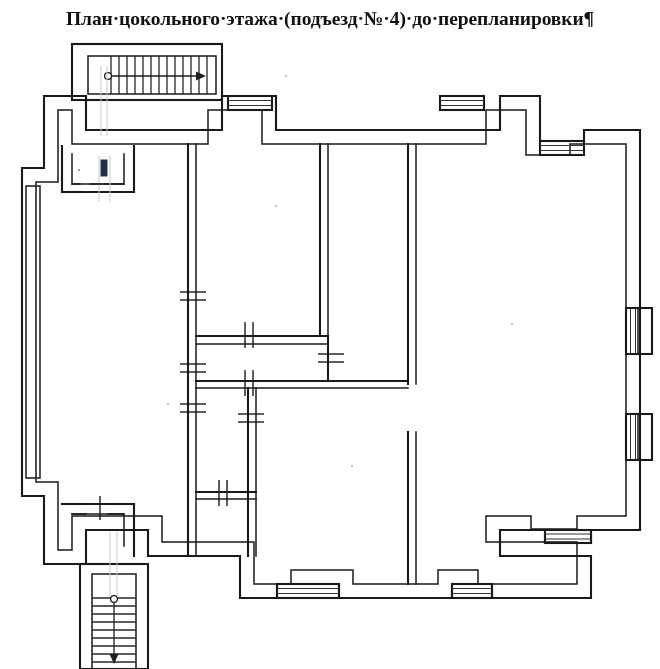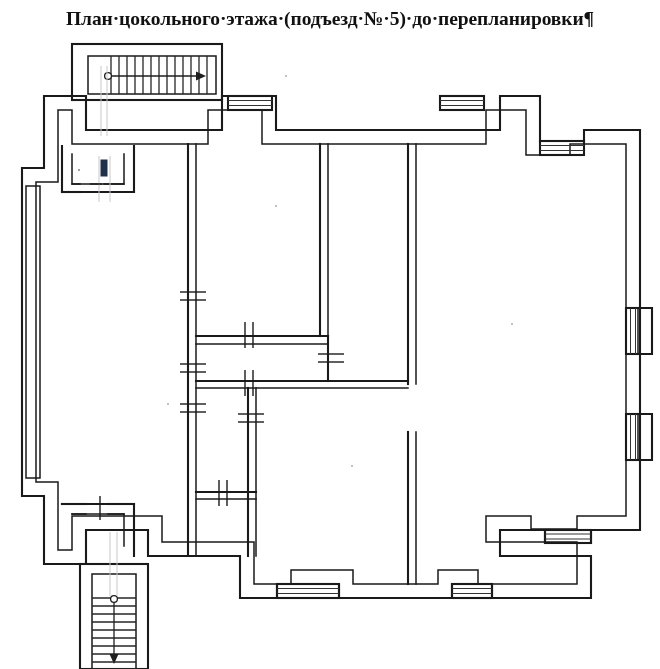--- a/index.html
+++ b/index.html
@@ -54,21 +54,21 @@
   .doormark   { fill: none; stroke: #1a1a1a; stroke-width: 1.4; stroke-linecap: butt; }
   .doorleaf   { fill: #21304a; stroke: #21304a; stroke-width: 1; }
   .ghost      { fill: none; stroke: #c9c9c9; stroke-width: 1.0; }
   .speck      { fill: #777777; }
 </style>
 </head>
 <body>
 
 <div id="page">
 
-  <div id="doc-title">План·цокольного·этажа·(подъезд·№·5)·до·перепланировки¶</div>
+  <div id="doc-title">План·цокольного·этажа·(подъезд·№·4)·до·перепланировки¶</div>
 
   <div id="plan-wrap">
     <svg id="floor-plan" viewBox="0 0 660 633" xmlns="http://www.w3.org/2000/svg">
 
       <rect x="0" y="0" width="660" height="633" fill="#ffffff"></rect>
 
       <g>
 
         <path class="wall" d="
           M 44,94

